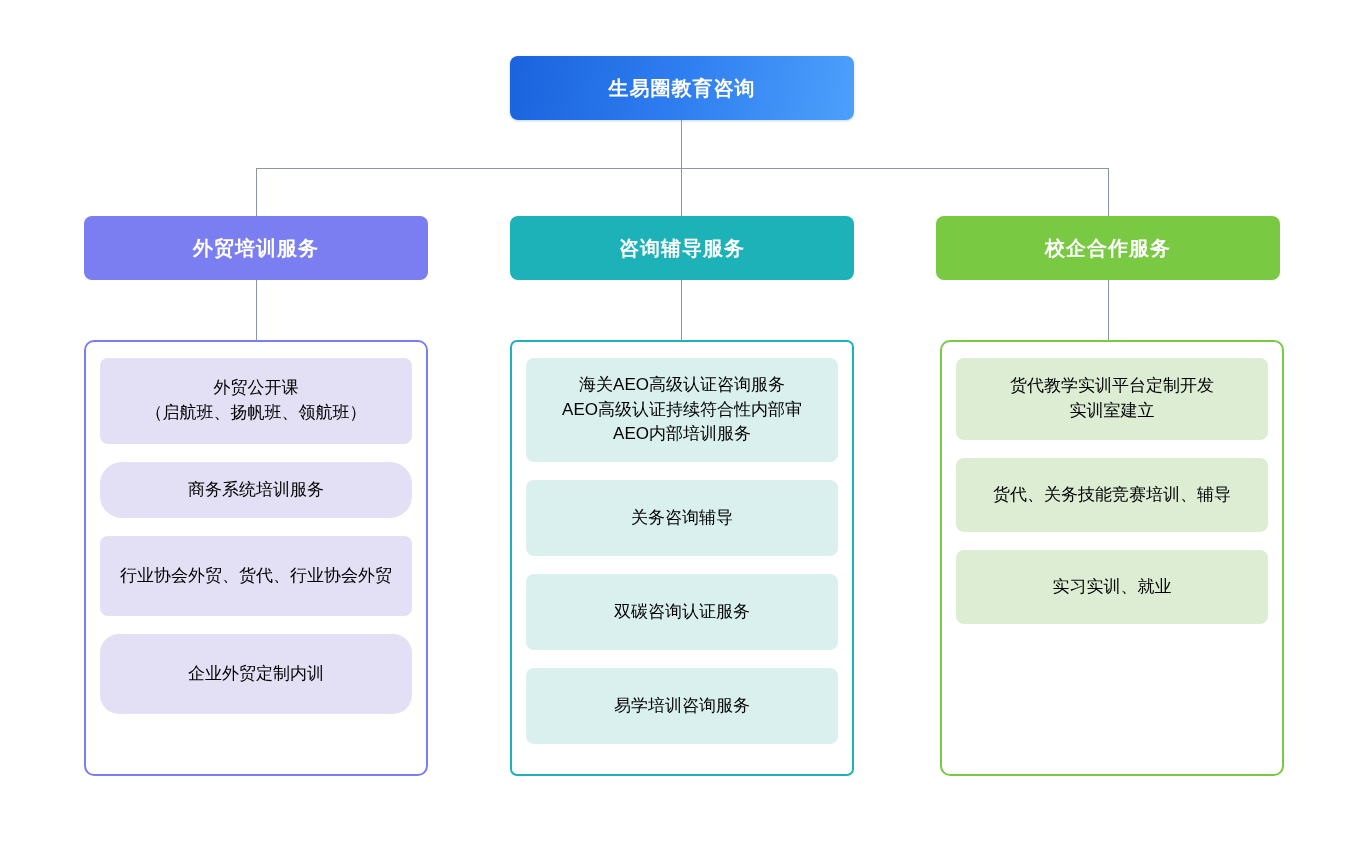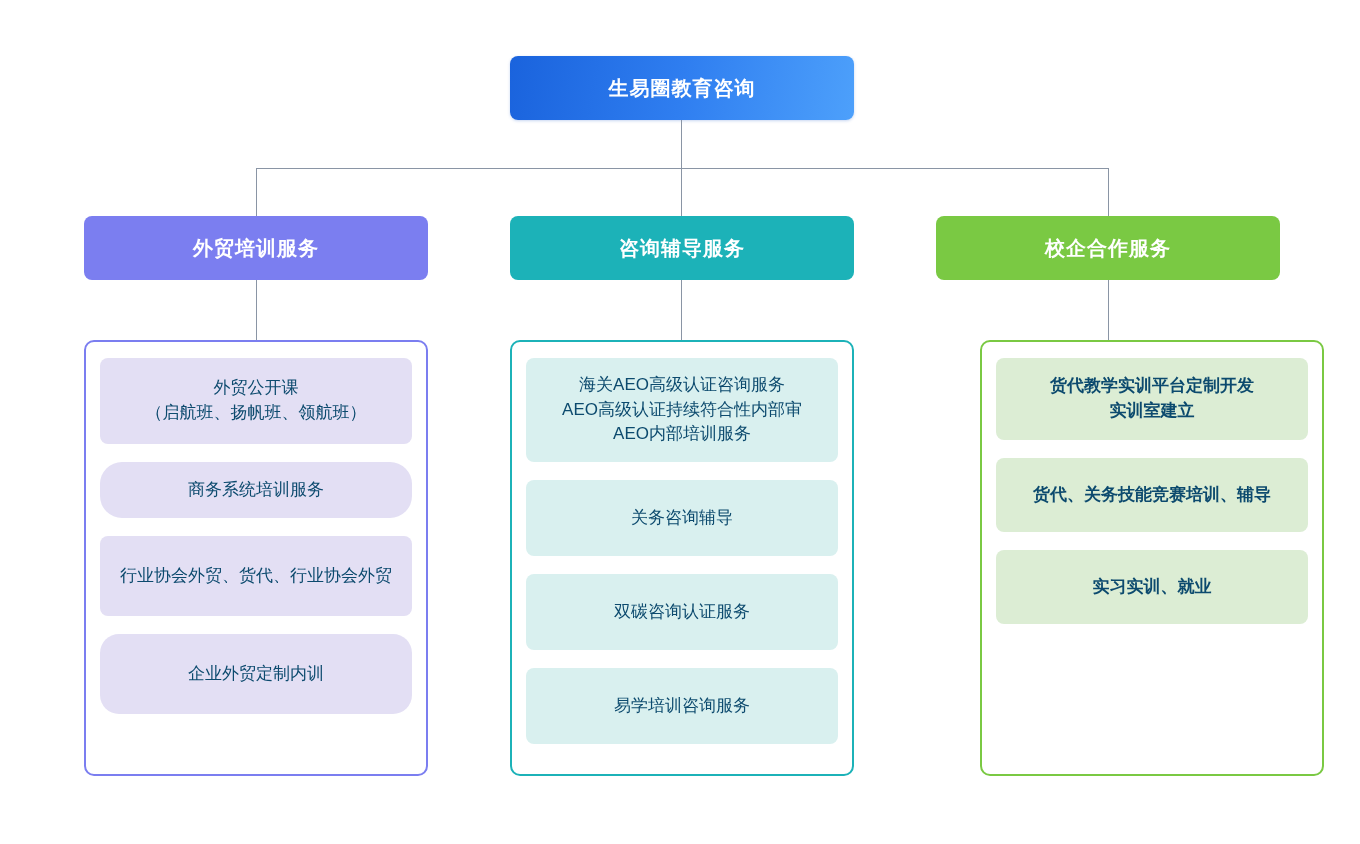--- a/index.html
+++ b/index.html
@@ -79,29 +79,29 @@
     border-radius: 10px;
     border: 2px solid #7b7ef0;
     background: #ffffff;
     box-sizing: border-box;
     padding: 16px 14px;
     display: flex;
     flex-direction: column;
     justify-content: flex-start;
   }
   .col-box.purple { left: 84px;  border-color: #7b7ef0; }
-  .col-box.teal   { left: 510px; border-color: #1cb2b8; }
-  .col-box.green  { left: 980px; border-color: #7ac943; font-weight: bold; }
+  .col-box.teal   { left: 510px; border-color: #1cb2b8; border-radius: 7px; }
+  .col-box.green  { left: 940px; border-color: #7ac943; }
 
   
   .item {
     border-radius: 8px;
     font-size: 17px;
     line-height: 1.45;
-    color: #0c4a6e;
+    color: #000000;
     display: flex;
     align-items: center;
     justify-content: center;
     text-align: center;
     padding: 8px 12px;
     box-sizing: border-box;
     white-space: pre-line;
     margin-bottom: 18px;
   }
   .item:last-child { margin-bottom: 0; }

